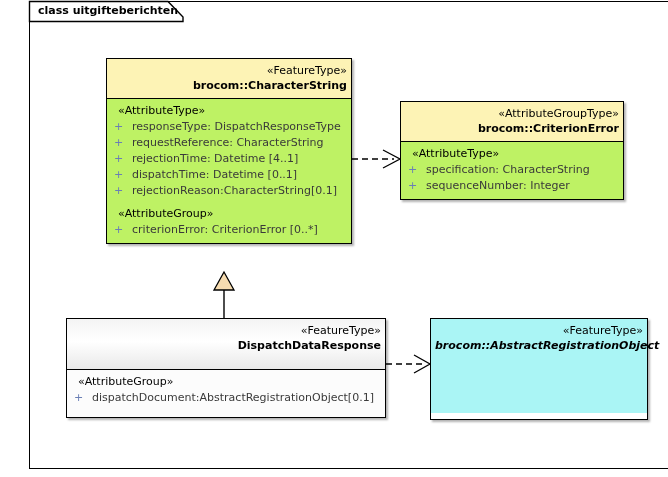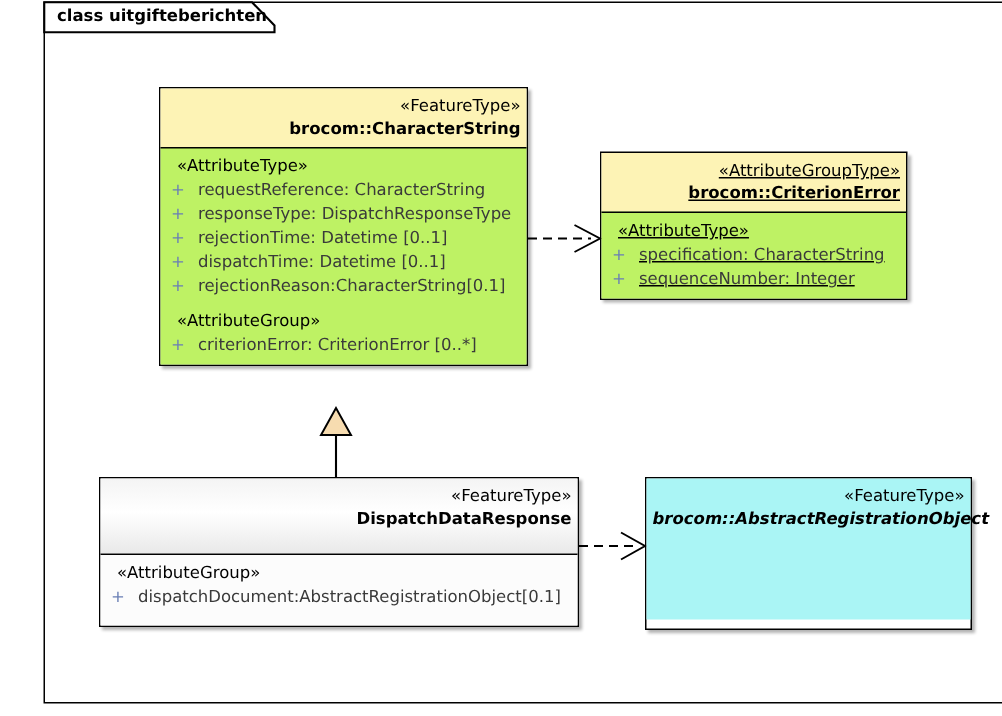--- a/index.html
+++ b/index.html
@@ -165,45 +165,45 @@
 
   <div class="uml-class box-yellow" style="left:78px; top:58px; width:246px;">
     <div class="uml-header">
       <div class="uml-stereotype">«FeatureType»</div>
       <div class="uml-name">brocom::CharacterString</div>
     </div>
 
     <div class="uml-compartment">
       <div class="grp-label">«AttributeType»</div>
       <div class="attr-row">
+        <span class="attr-vis">+</span><span class="attr-text">responseType: DispatchResponseType</span>
+      </div>
+      <div class="attr-row">
         <span class="attr-vis">+</span><span class="attr-text">requestReference: CharacterString</span>
       </div>
       <div class="attr-row">
-        <span class="attr-vis">+</span><span class="attr-text">responseType: DispatchResponseType</span>
-      </div>
-      <div class="attr-row">
-        <span class="attr-vis">+</span><span class="attr-text">rejectionTime: Datetime [0..1]</span>
+        <span class="attr-vis">+</span><span class="attr-text">rejectionTime: Datetime [4..1]</span>
       </div>
       <div class="attr-row">
         <span class="attr-vis">+</span><span class="attr-text">dispatchTime: Datetime [0..1]</span>
       </div>
       <div class="attr-row">
         <span class="attr-vis">+</span><span class="attr-text">rejectionReason:CharacterString[0.1]</span>
       </div>
     </div>
 
     <div class="uml-compartment no-line" style="padding-top:2px;">
       <div class="grp-label">«AttributeGroup»</div>
       <div class="attr-row">
         <span class="attr-vis">+</span><span class="attr-text">criterionError: CriterionError [0..*]</span>
       </div>
     </div>
   </div>
 
-  <div class="uml-class box-yellow" style="left:372px; top:101px; width:205px;text-decoration:underline;">
+  <div class="uml-class box-yellow" style="left:372px; top:101px; width:224px;">
     <div class="uml-header">
       <div class="uml-stereotype">«AttributeGroupType»</div>
       <div class="uml-name">brocom::CriterionError</div>
     </div>
     <div class="uml-compartment">
       <div class="grp-label">«AttributeType»</div>
       <div class="attr-row">
         <span class="attr-vis">+</span><span class="attr-text">specification: CharacterString</span>
       </div>
       <div class="attr-row">

